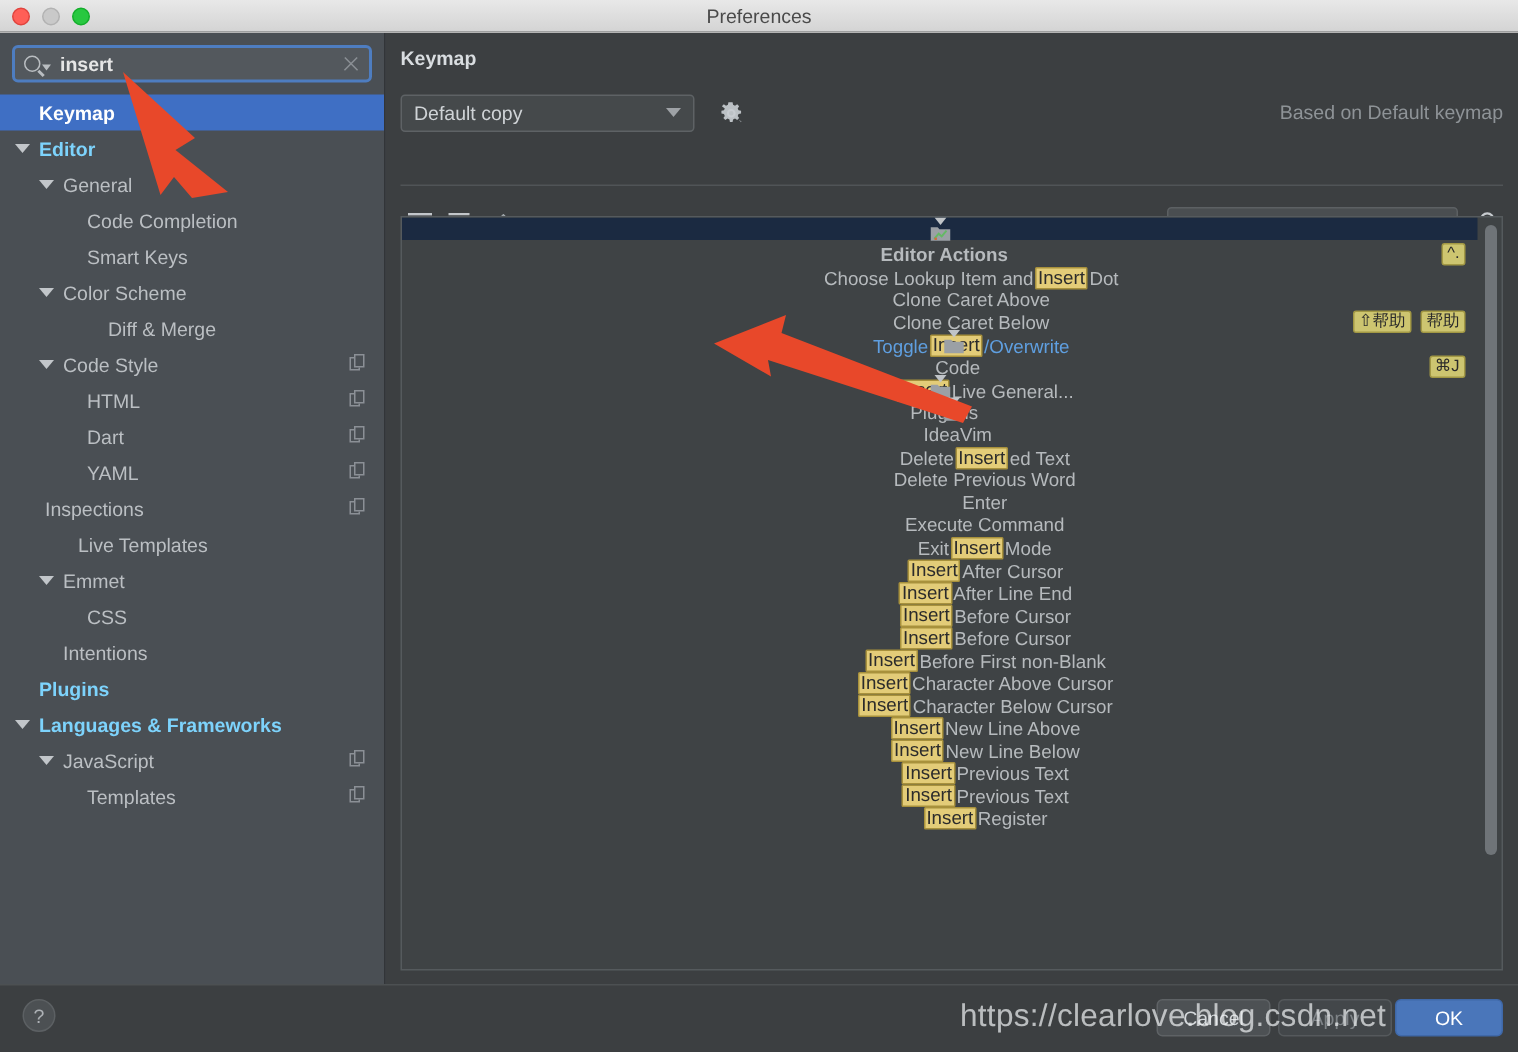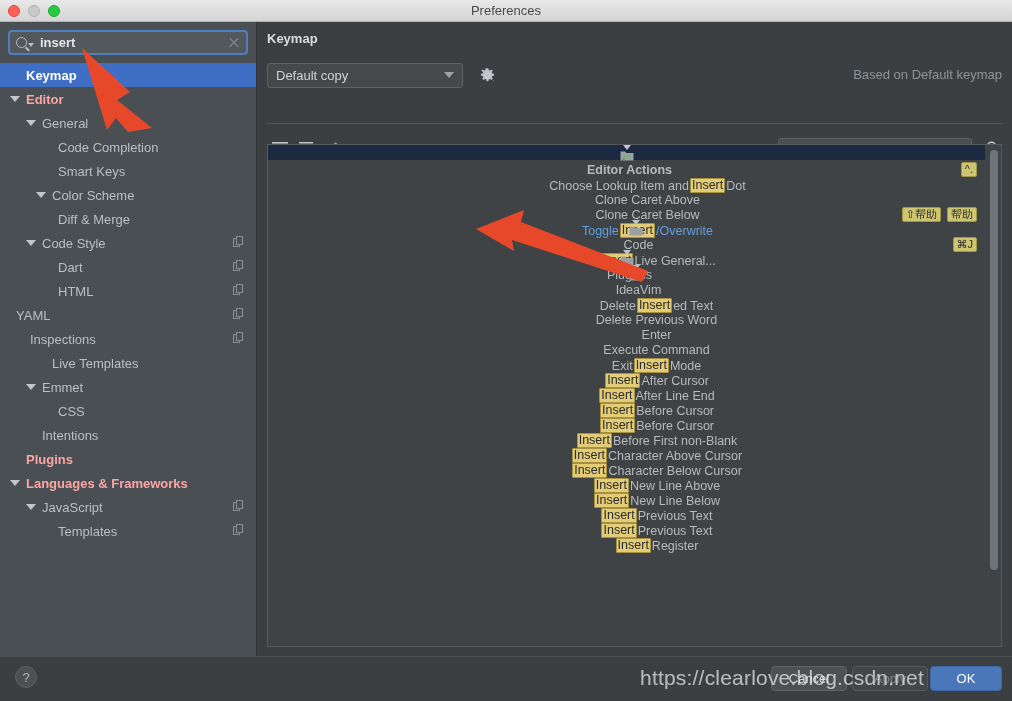--- a/index.html
+++ b/index.html
@@ -80,21 +80,21 @@
   .clear-x::before { transform: rotate(45deg); }
   .clear-x::after  { transform: rotate(-45deg); }
 
   .tree { padding-top: 2px; }
   .titem {
     height: 24px; display: flex; align-items: center;
     font-size: 13px; color: #bbbfc3; position: relative;
     white-space: nowrap;
   }
   .titem.sel { background: #3f6fc4; color: #ffffff; }
-  .titem.bold { font-weight: bold; color: #fca5a5; }
+  .titem.bold { font-weight: bold; color: #7dd3fc; }
   .titem.sel.bold { color: #ffffff; }
   .tri {
     width: 0; height: 0; margin-right: 6px; flex: 0 0 auto;
     border-left: 5px solid transparent; border-right: 5px solid transparent;
     border-top: 6px solid #c2c6ca;
   }
   .tri.hidden { visibility: hidden; }
   .copy-badge {
     position: absolute; right: 12px; top: 5px;
     width: 11px; height: 12px;
@@ -288,53 +288,53 @@
           <span>General</span>
         </div>
         <div class="titem" style="padding-left: 42px;">
           <i class="tri hidden"></i>
           <span>Code Completion</span>
         </div>
         <div class="titem" style="padding-left: 42px;">
           <i class="tri hidden"></i>
           <span>Smart Keys</span>
         </div>
-        <div class="titem" style="padding-left: 36px;">
+        <div class="titem" style="padding-left: 26px;">
           <i class="tri"></i>
           <span>Color Scheme</span>
         </div>
-        <div class="titem" style="padding-left: 42px;">
+        <div class="titem" style="padding-left: 56px;">
           <i class="tri hidden"></i>
           <span>Diff &amp; Merge</span>
         </div>
         <div class="titem" style="padding-left: 26px;">
           <i class="tri"></i>
           <span>Code Style</span>
           <span class="copy-badge">
             <i class="a"></i>
             <i class="b"></i>
           </span>
         </div>
         <div class="titem" style="padding-left: 42px;">
           <i class="tri hidden"></i>
+          <span>HTML</span>
+          <span class="copy-badge">
+            <i class="a"></i>
+            <i class="b"></i>
+          </span>
+        </div>
+        <div class="titem" style="padding-left: 42px;">
+          <i class="tri hidden"></i>
           <span>Dart</span>
           <span class="copy-badge">
             <i class="a"></i>
             <i class="b"></i>
           </span>
         </div>
         <div class="titem" style="padding-left: 42px;">
-          <i class="tri hidden"></i>
-          <span>HTML</span>
-          <span class="copy-badge">
-            <i class="a"></i>
-            <i class="b"></i>
-          </span>
-        </div>
-        <div class="titem" style="">
           <i class="tri hidden"></i>
           <span>YAML</span>
           <span class="copy-badge">
             <i class="a"></i>
             <i class="b"></i>
           </span>
         </div>
         <div class="titem" style="padding-left: 14px;">
           <i class="tri hidden"></i>
           <span>Inspections</span>

